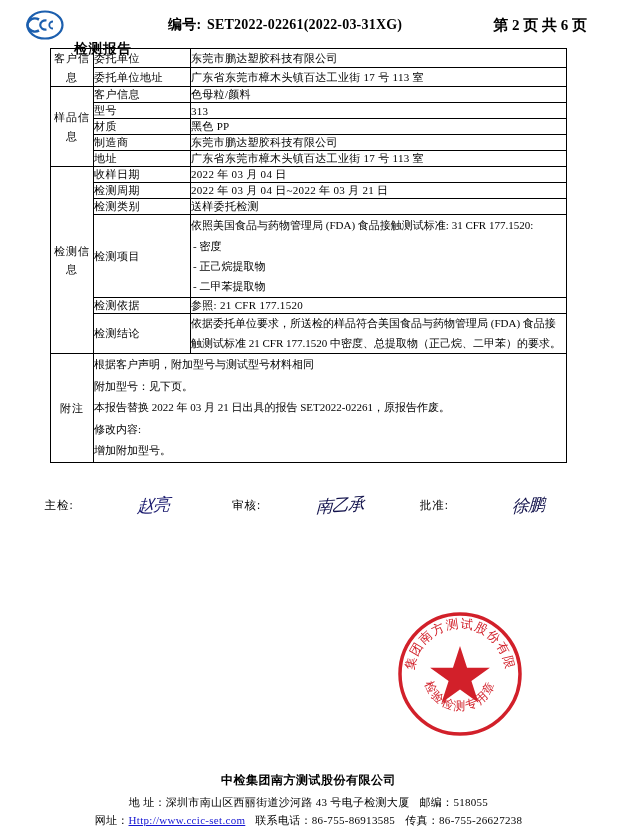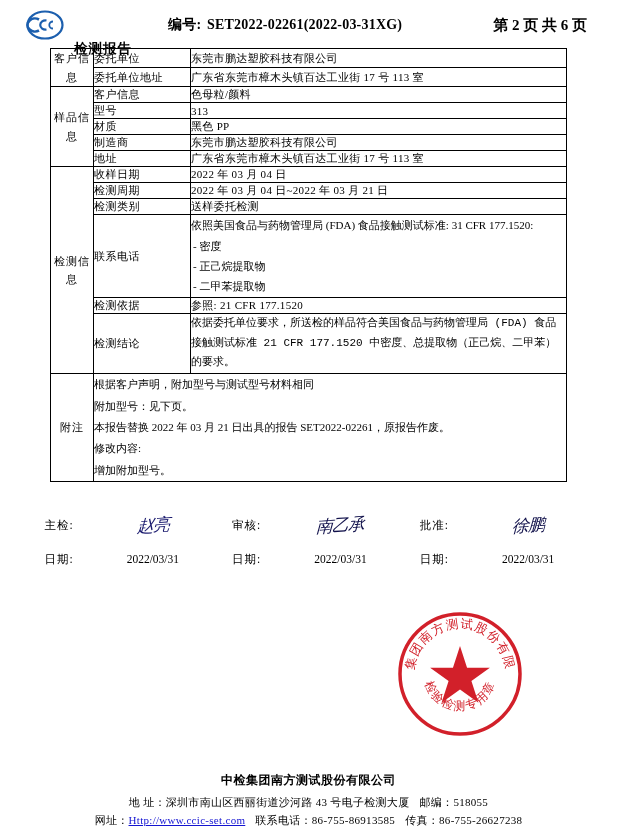--- a/index.html
+++ b/index.html
@@ -103,21 +103,20 @@
     line-height: 1.85;
     font-size: 11.5px;
   }
   .items-cell .sub {
     padding-left: 2px;
   }
   .concl {
     padding: 7px 10px 7px 9px;
     line-height: 1.8;
     font-size: 11.5px;
-    font-family: Liberation Mono, monospace;
   }
   .remark-cell {
     padding: 8px 10px 8px 9px;
     line-height: 1.95;
     font-size: 11.5px;
   }
 
   
   .seal {
     position: absolute;
@@ -260,21 +259,21 @@
     </tr>
     <tr>
       <td class="lab">检测周期</td>
       <td class="val">2022 年 03 月 04 日~2022 年 03 月 21 日</td>
     </tr>
     <tr>
       <td class="lab">检测类别</td>
       <td class="val">送样委托检测</td>
     </tr>
     <tr>
-      <td class="lab">联系电话</td>
+      <td class="lab">检测项目</td>
       <td class="items-cell">
         <div>依照美国食品与药物管理局 (FDA) 食品接触测试标准: 31 CFR 177.1520:</div>
         <div class="sub">- 密度</div>
         <div class="sub">- 正己烷提取物</div>
         <div class="sub">- 二甲苯提取物</div>
       </td>
     </tr>
     <tr>
       <td class="lab">检测依据</td>
       <td class="val">参照: 21 CFR 177.1520</td>
@@ -322,28 +321,20 @@
         </td>
         <td class="sig-label">审核:</td>
         <td class="sig-value">
           <span class="handw b">南乙承</span>
         </td>
         <td class="sig-label">批准:</td>
         <td class="sig-value">
           <span class="handw b">徐鹏</span>
         </td>
       </tr>
-      <tr>
-        <td class="sig-label">日期:</td>
-        <td class="date-val">2022/03/31</td>
-        <td class="sig-label">日期:</td>
-        <td class="date-val">2022/03/31</td>
-        <td class="sig-label">日期:</td>
-        <td class="date-val">2022/03/31</td>
-      </tr>
     </tbody>
       </table>
   </div>
 
   <div class="footer">
     <div class="f-title">中检集团南方测试股份有限公司</div>
     <div class="f-line">
       <span>地  址：</span><span>深圳市南山区西丽街道沙河路 43 号电子检测大厦</span><span class="sep"></span><span>邮编：</span><span>518055</span>
     </div>
     <div class="f-line">

